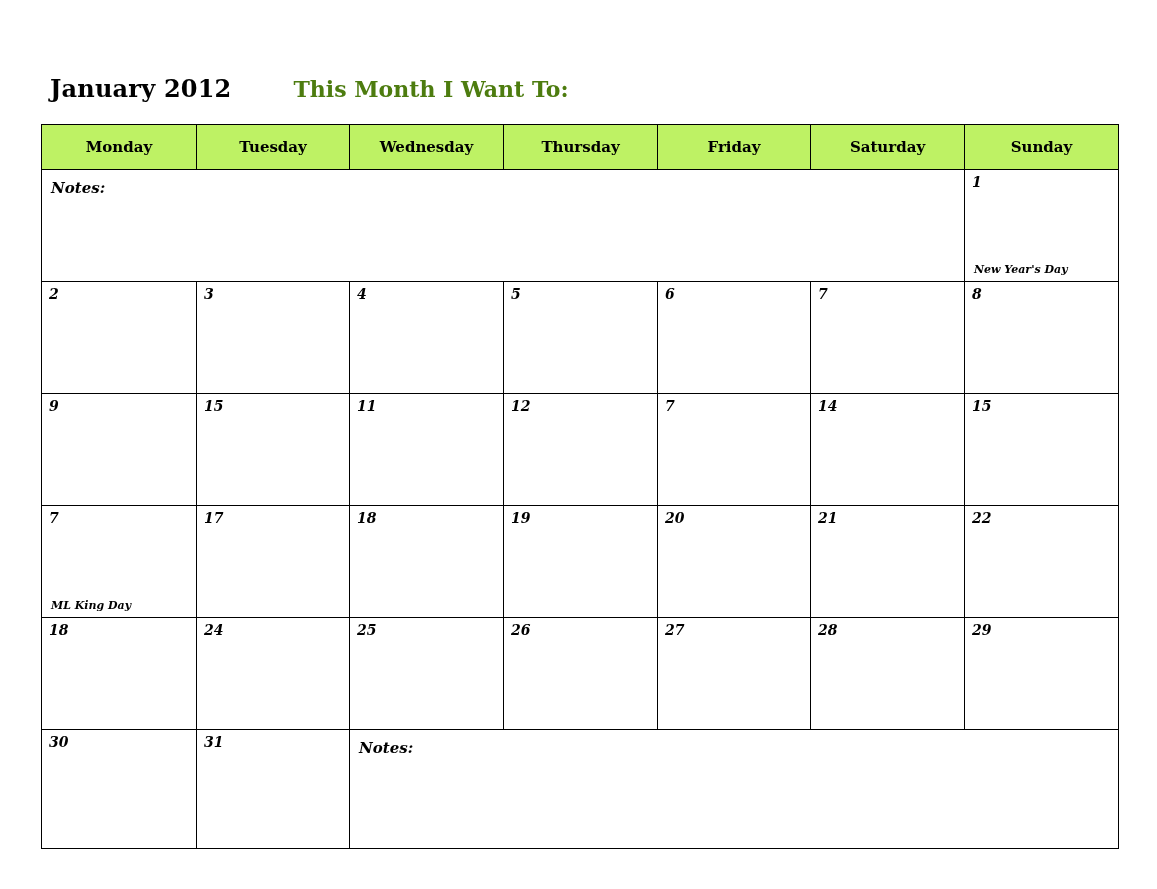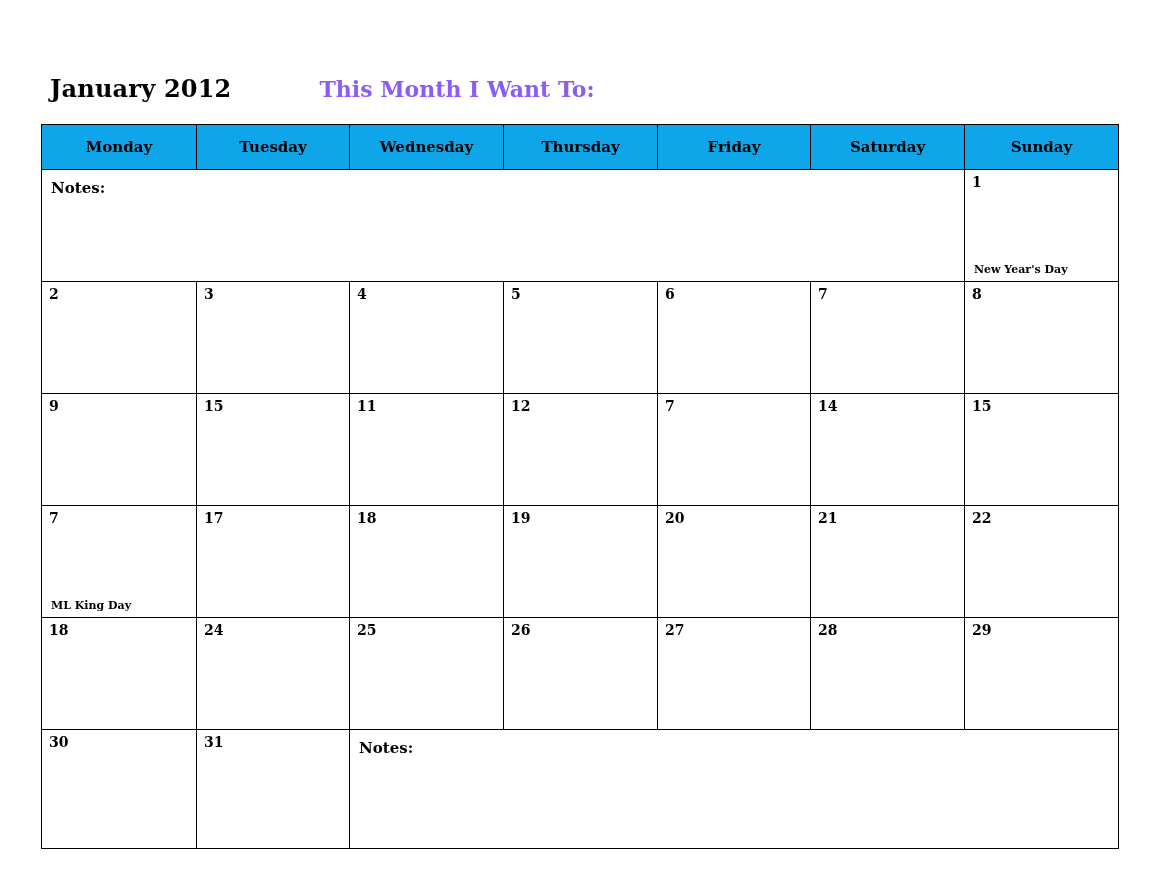--- a/index.html
+++ b/index.html
@@ -39,22 +39,22 @@
     font-family: "DejaVu Serif", serif;
     font-weight: bold;
     font-size: 24px;
     letter-spacing: 0.2px;
     color: #000;
   }
   .want-to-label {
     font-family: "DejaVu Serif", serif;
     font-weight: bold;
     font-size: 22px;
-    margin-left: 88px;
-    color: #8b5cf6;
+    margin-left: 62px;
+    color: #4d7c0f;
   }
   .want-to-line {
     font-family: "DejaVu Serif", serif;
     font-weight: bold;
     font-size: 22px;
     margin-left: 4px;
     letter-spacing: -0.5px;
     color: #000;
     overflow: hidden;
     max-width: 570px;
@@ -72,34 +72,35 @@
     table-layout: fixed;
   }
   .calendar td, .calendar th {
     border: 1.5px solid #000000;
     padding: 0;
     vertical-align: top;
   }
 
   
   .calendar thead th {
-    background: #0ea5e9;
+    background: #bef264;
     height: 44px;
     text-align: center;
     vertical-align: middle;
     font-family: "DejaVu Serif", serif;
     font-weight: bold;
     font-size: 15px;
     color: #000;
   }
 
   
   .day-cell {
     height: 111px;
     position: relative;
+    font-style: italic;
   }
   .day-cell.tall {
     height: 118px;
   }
   .day-num {
     position: absolute;
     left: 7px;
     top: 4px;
     font-family: "DejaVu Serif", serif;
     font-weight: bold;

